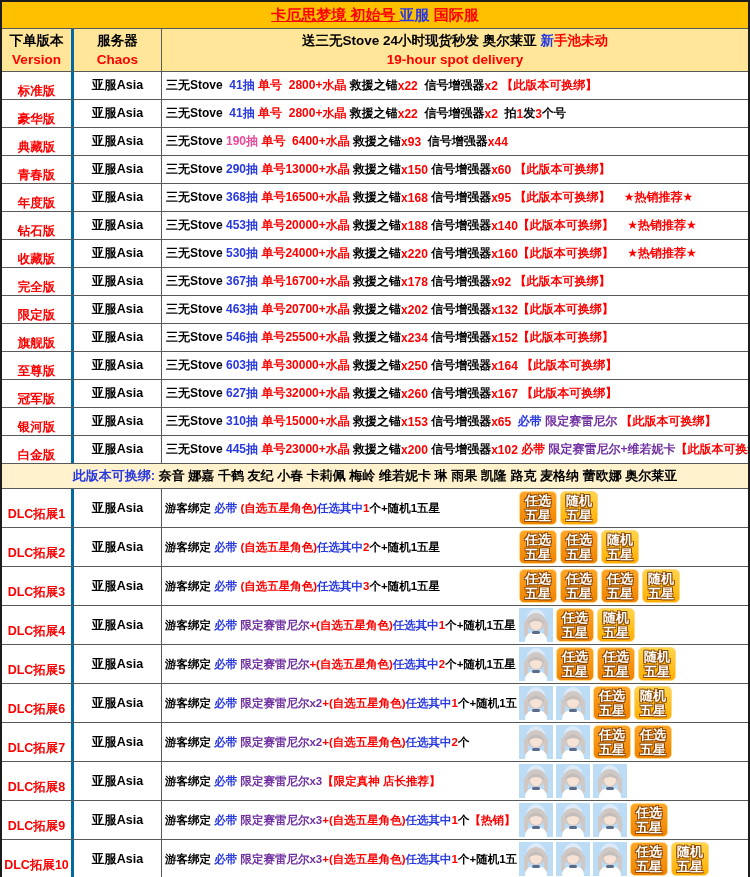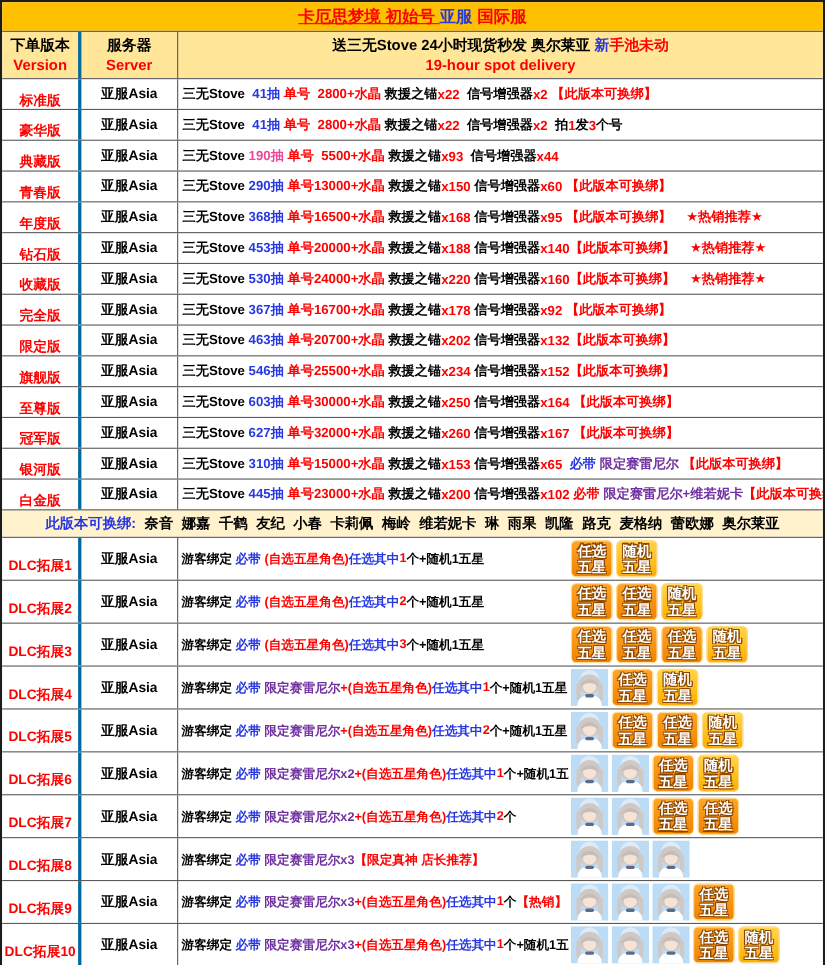--- a/index.html
+++ b/index.html
@@ -42,21 +42,21 @@
 <div class="sheet">
   <div class="trow"><span style="color: rgb(254, 0, 0); text-decoration: underline;">卡厄思梦境 初始号 </span><span style="color: rgb(40, 56, 224);">亚服 </span><span style="color: rgb(254, 0, 0);">国际服</span></div>
 
   <div class="hrow">
     <div class="c1">
       <div>下单版本</div>
       <div class="red">Version</div>
     </div>
     <div class="c2">
       <div>服务器</div>
-      <div class="red">Server</div>
+      <div class="red">Chaos</div>
     </div>
     <div class="c3 hc3">
       <div><span style="color: rgb(0, 0, 0);">送三无Stove 24小时现货秒发 奥尔莱亚 </span><span style="color: rgb(40, 56, 224);">新</span><span style="color: rgb(254, 0, 0);">手池未动</span></div>
       <div class="red">19-hour spot delivery</div>
     </div>
   </div>
 
   <div id="version-rows">
       <div class="row vrow">
         <div class="c1">标准版</div>
@@ -64,21 +64,21 @@
         <div class="c3"><span style="color: rgb(0, 0, 0);">三无Stove </span><span style="color: rgb(40, 56, 224);"> 41抽</span><span style="color: rgb(254, 0, 0);"> 单号  2800+水晶</span><span style="color: rgb(0, 0, 0);"> 救援之锚</span><span style="color: rgb(254, 0, 0);">x22</span><span style="color: rgb(0, 0, 0);">  信号增强器</span><span style="color: rgb(254, 0, 0);">x2</span><span style="color: rgb(254, 0, 0);"> 【此版本可换绑】</span></div>
       </div>
       <div class="row vrow">
         <div class="c1">豪华版</div>
         <div class="c2">亚服Asia</div>
         <div class="c3"><span style="color: rgb(0, 0, 0);">三无Stove </span><span style="color: rgb(40, 56, 224);"> 41抽</span><span style="color: rgb(254, 0, 0);"> 单号  2800+水晶</span><span style="color: rgb(0, 0, 0);"> 救援之锚</span><span style="color: rgb(254, 0, 0);">x22</span><span style="color: rgb(0, 0, 0);">  信号增强器</span><span style="color: rgb(254, 0, 0);">x2</span><span style="color: rgb(0, 0, 0);">  拍</span><span style="color: rgb(254, 0, 0);">1</span><span style="color: rgb(0, 0, 0);">发</span><span style="color: rgb(254, 0, 0);">3</span><span style="color: rgb(0, 0, 0);">个号</span></div>
       </div>
       <div class="row vrow">
         <div class="c1">典藏版</div>
         <div class="c2">亚服Asia</div>
-        <div class="c3"><span style="color: rgb(0, 0, 0);">三无Stove </span><span style="color: #ec4899;">190抽</span><span style="color: rgb(254, 0, 0);"> 单号  5500+水晶</span><span style="color: rgb(0, 0, 0);"> 救援之锚</span><span style="color: rgb(254, 0, 0);">x93</span><span style="color: rgb(0, 0, 0);">  信号增强器</span><span style="color: rgb(254, 0, 0);">x44</span></div>
+        <div class="c3"><span style="color: rgb(0, 0, 0);">三无Stove </span><span style="color: #ec4899;">190抽</span><span style="color: rgb(254, 0, 0);"> 单号  6400+水晶</span><span style="color: rgb(0, 0, 0);"> 救援之锚</span><span style="color: rgb(254, 0, 0);">x93</span><span style="color: rgb(0, 0, 0);">  信号增强器</span><span style="color: rgb(254, 0, 0);">x44</span></div>
       </div>
       <div class="row vrow">
         <div class="c1">青春版</div>
         <div class="c2">亚服Asia</div>
         <div class="c3"><span style="color: rgb(0, 0, 0);">三无Stove </span><span style="color: rgb(40, 56, 224);">290抽</span><span style="color: rgb(254, 0, 0);"> 单号13000+水晶</span><span style="color: rgb(0, 0, 0);"> 救援之锚</span><span style="color: rgb(254, 0, 0);">x150</span><span style="color: rgb(0, 0, 0);"> 信号增强器</span><span style="color: rgb(254, 0, 0);">x60</span><span style="color: rgb(254, 0, 0);"> 【此版本可换绑】</span></div>
       </div>
       <div class="row vrow">
         <div class="c1">年度版</div>
         <div class="c2">亚服Asia</div>
         <div class="c3"><span style="color: rgb(0, 0, 0);">三无Stove </span><span style="color: rgb(40, 56, 224);">368抽</span><span style="color: rgb(254, 0, 0);"> 单号16500+水晶</span><span style="color: rgb(0, 0, 0);"> 救援之锚</span><span style="color: rgb(254, 0, 0);">x168</span><span style="color: rgb(0, 0, 0);"> 信号增强器</span><span style="color: rgb(254, 0, 0);">x95</span><span style="color: rgb(254, 0, 0);"> 【此版本可换绑】    ★热销推荐★</span></div>
@@ -123,21 +123,21 @@
         <div class="c2">亚服Asia</div>
         <div class="c3"><span style="color: rgb(0, 0, 0);">三无Stove </span><span style="color: rgb(40, 56, 224);">310抽</span><span style="color: rgb(254, 0, 0);"> 单号15000+水晶</span><span style="color: rgb(0, 0, 0);"> 救援之锚</span><span style="color: rgb(254, 0, 0);">x153</span><span style="color: rgb(0, 0, 0);"> 信号增强器</span><span style="color: rgb(254, 0, 0);">x65</span><span style="color: rgb(40, 56, 224);">  必带</span><span style="color: rgb(112, 48, 160);"> 限定赛雷尼尔</span><span style="color: rgb(254, 0, 0);"> 【此版本可换绑】</span></div>
       </div>
       <div class="row vrow">
         <div class="c1">白金版</div>
         <div class="c2">亚服Asia</div>
         <div class="c3"><span style="color: rgb(0, 0, 0);">三无Stove </span><span style="color: rgb(40, 56, 224);">445抽</span><span style="color: rgb(254, 0, 0);"> 单号23000+水晶</span><span style="color: rgb(0, 0, 0);"> 救援之锚</span><span style="color: rgb(254, 0, 0);">x200</span><span style="color: rgb(0, 0, 0);"> 信号增强器</span><span style="color: rgb(254, 0, 0);">x102</span><span style="color: rgb(254, 0, 0);"> 必带</span><span style="color: rgb(112, 48, 160);"> 限定赛雷尼尔+维若妮卡</span><span style="color: rgb(254, 0, 0);">【此版本可换绑】</span></div>
       </div>
     </div>
 
-  <div class="note-row"><span style="color: rgb(40, 56, 224);">此版本可换绑:</span><span style="color: rgb(0, 0, 0); font-family: Liberation Mono, monospace;"> 奈音 娜嘉 千鹤 友纪 小春 卡莉佩 梅岭 维若妮卡 琳 雨果 凯隆 路克 麦格纳 蕾欧娜 奥尔莱亚</span></div>
+  <div class="note-row"><span style="color: rgb(40, 56, 224);">此版本可换绑:</span><span style="color: rgb(0, 0, 0);"> 奈音 娜嘉 千鹤 友纪 小春 卡莉佩 梅岭 维若妮卡 琳 雨果 凯隆 路克 麦格纳 蕾欧娜 奥尔莱亚</span></div>
 
   <div id="dlc-rows">
       <div class="row drow">
         <div class="c1">DLC拓展1</div>
         <div class="c2">亚服Asia</div>
         <div class="c3"><span style="color: rgb(0, 0, 0);">游客绑定 </span><span style="color: rgb(40, 56, 224);">必带 </span><span style="color: rgb(254, 0, 0);">(自选五星角色)</span><span style="color: rgb(40, 56, 224);">任选其中</span><span style="color: rgb(254, 0, 0);">1</span><span style="color: rgb(0, 0, 0);">个+随机1五星</span><div class="media"><div class="bdg renxuan"><div>任选</div><div>五星</div></div><div class="bdg suiji"><div>随机</div><div>五星</div></div></div></div>
       </div>
       <div class="row drow">
         <div class="c1">DLC拓展2</div>
         <div class="c2">亚服Asia</div>

